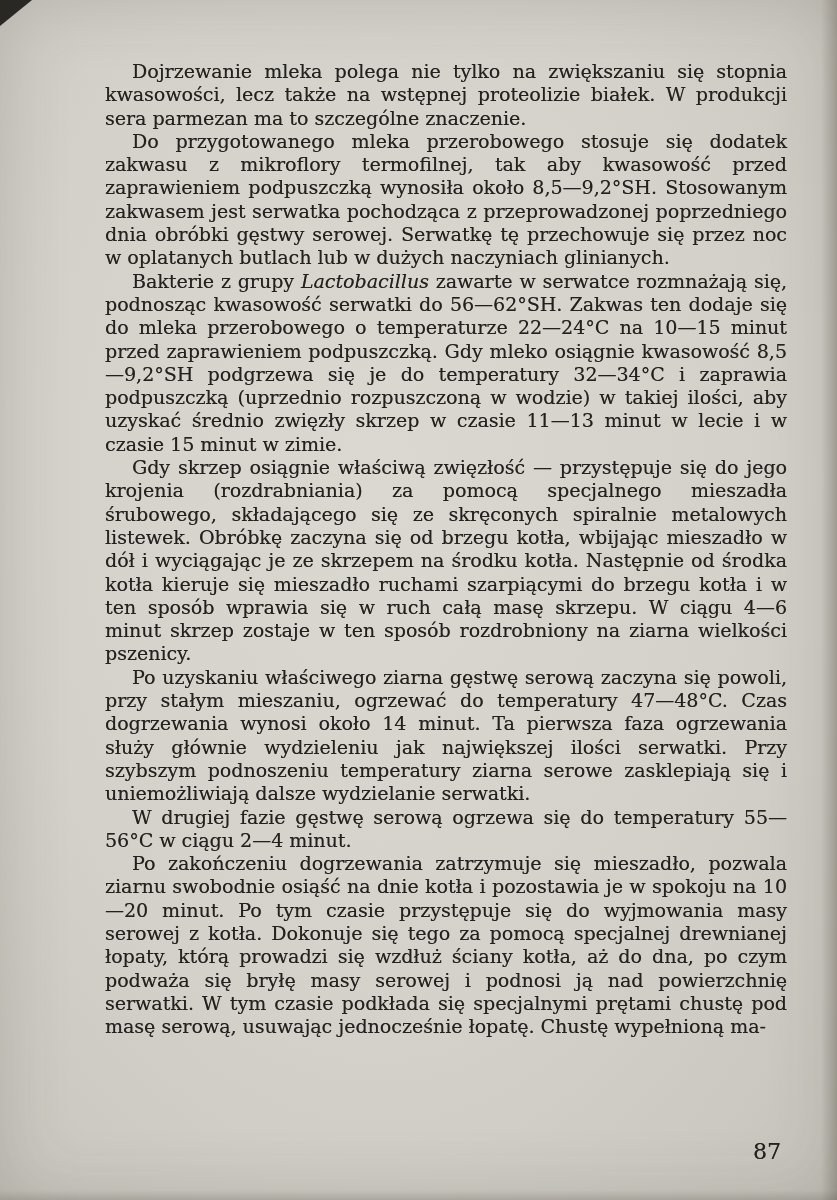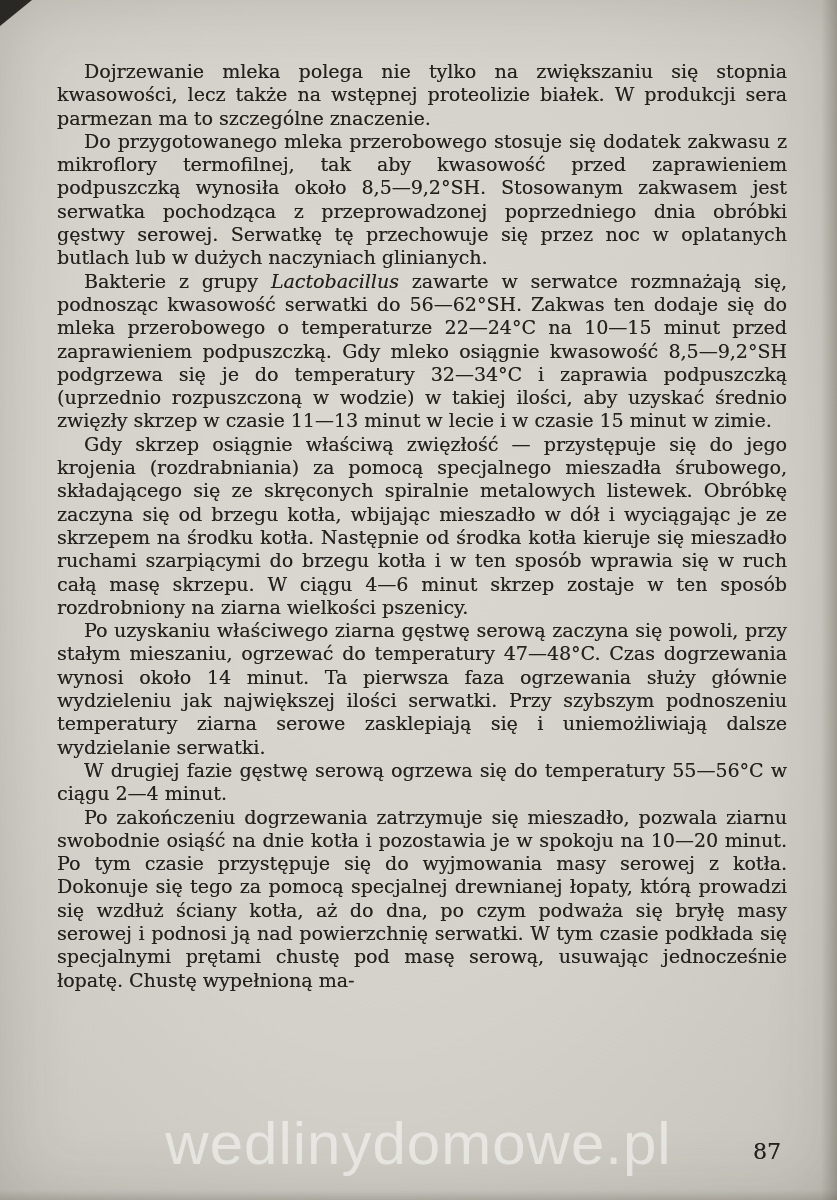--- a/index.html
+++ b/index.html
@@ -42,21 +42,21 @@
     top: 60px;
     left: 57px;
     width: 730px;
     color: #23211e;
     font-size: 19px;
     line-height: 23.3px;
     text-align: justify;
     text-shadow: 0.2px 0.2px 0.4px rgba(35, 33, 30, 0.55);
   }
   .text-block p { margin: 0; }
-  .text-block p.indent { text-indent: 27px; }
+  .text-block p.indent { text-indent: 27px; margin-left: 48px; }
   .watermark {
     position: absolute;
     left: 50%;
     bottom: 22px;
     transform: translateX(-50%);
     font-family: "Liberation Sans", sans-serif;
     font-size: 60px;
     font-weight: 400;
     color: rgba(252, 252, 250, 0.55);
     letter-spacing: 1px;
@@ -81,15 +81,14 @@
   <div class="edge-bottom"></div>
   <div class="text-block">
       <p class="indent">Dojrzewanie mleka polega nie tylko na zwiększaniu się stopnia kwasowości, lecz także na wstępnej proteolizie białek. W produkcji sera parmezan ma to szczególne znaczenie.</p>
       <p class="indent">Do przygotowanego mleka przerobowego stosuje się dodatek zakwasu z mikroflory termofilnej, tak aby kwasowość przed zaprawieniem podpuszczką wynosiła około 8,5—9,2°SH. Stosowanym zakwasem jest serwatka pochodząca z przeprowadzonej poprzedniego dnia obróbki gęstwy serowej. Serwatkę tę przechowuje się przez noc w oplatanych butlach lub w dużych naczyniach glinianych.</p>
       <p class="indent">Bakterie z grupy <i>Lactobacillus</i> zawarte w serwatce rozmnażają się, podnosząc kwasowość serwatki do 56—62°SH. Zakwas ten dodaje się do mleka przerobowego o temperaturze 22—24°C na 10—15 minut przed zaprawieniem podpuszczką. Gdy mleko osiągnie kwasowość 8,5—9,2°SH podgrzewa się je do temperatury 32—34°C i zaprawia podpuszczką (uprzednio rozpuszczoną w wodzie) w takiej ilości, aby uzyskać średnio zwięzły skrzep w czasie 11—13 minut w lecie i w czasie 15 minut w zimie.</p>
       <p class="indent">Gdy skrzep osiągnie właściwą zwięzłość — przystępuje się do jego krojenia (rozdrabniania) za pomocą specjalnego mieszadła śrubowego, składającego się ze skręconych spiralnie metalowych listewek. Obróbkę zaczyna się od brzegu kotła, wbijając mieszadło w dół i wyciągając je ze skrzepem na środku kotła. Następnie od środka kotła kieruje się mieszadło ruchami szarpiącymi do brzegu kotła i w ten sposób wprawia się w ruch całą masę skrzepu. W ciągu 4—6 minut skrzep zostaje w ten sposób rozdrobniony na ziarna wielkości pszenicy.</p>
       <p class="indent">Po uzyskaniu właściwego ziarna gęstwę serową zaczyna się powoli, przy stałym mieszaniu, ogrzewać do temperatury 47—48°C. Czas dogrzewania wynosi około 14 minut. Ta pierwsza faza ogrzewania służy głównie wydzieleniu jak największej ilości serwatki. Przy szybszym podnoszeniu temperatury ziarna serowe zasklepiają się i uniemożliwiają dalsze wydzielanie serwatki.</p>
       <p class="indent">W drugiej fazie gęstwę serową ogrzewa się do temperatury 55—56°C w ciągu 2—4 minut.</p>
       <p class="indent">Po zakończeniu dogrzewania zatrzymuje się mieszadło, pozwala ziarnu swobodnie osiąść na dnie kotła i pozostawia je w spokoju na 10—20 minut. Po tym czasie przystępuje się do wyjmowania masy serowej z kotła. Dokonuje się tego za pomocą specjalnej drewnianej łopaty, którą prowadzi się wzdłuż ściany kotła, aż do dna, po czym podważa się bryłę masy serowej i podnosi ją nad powierzchnię serwatki. W tym czasie podkłada się specjalnymi prętami chustę pod masę serową, usuwając jednocześnie łopatę. Chustę wypełnioną ma-</p>
     </div>
-  <div class="watermark">wedlinydomowe.pl</div>
   <div class="page-number">87</div>
 </div>
 
 </body></html>

